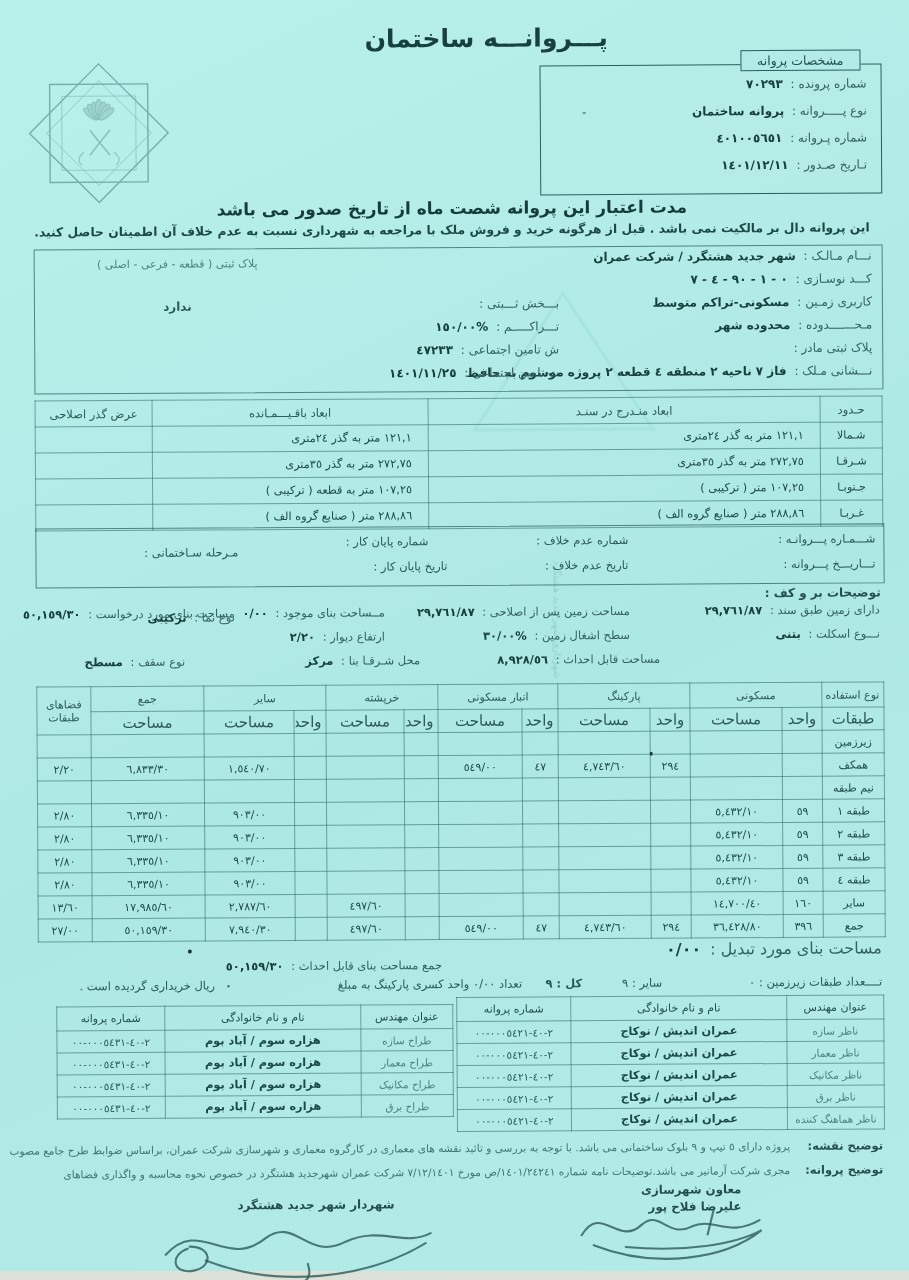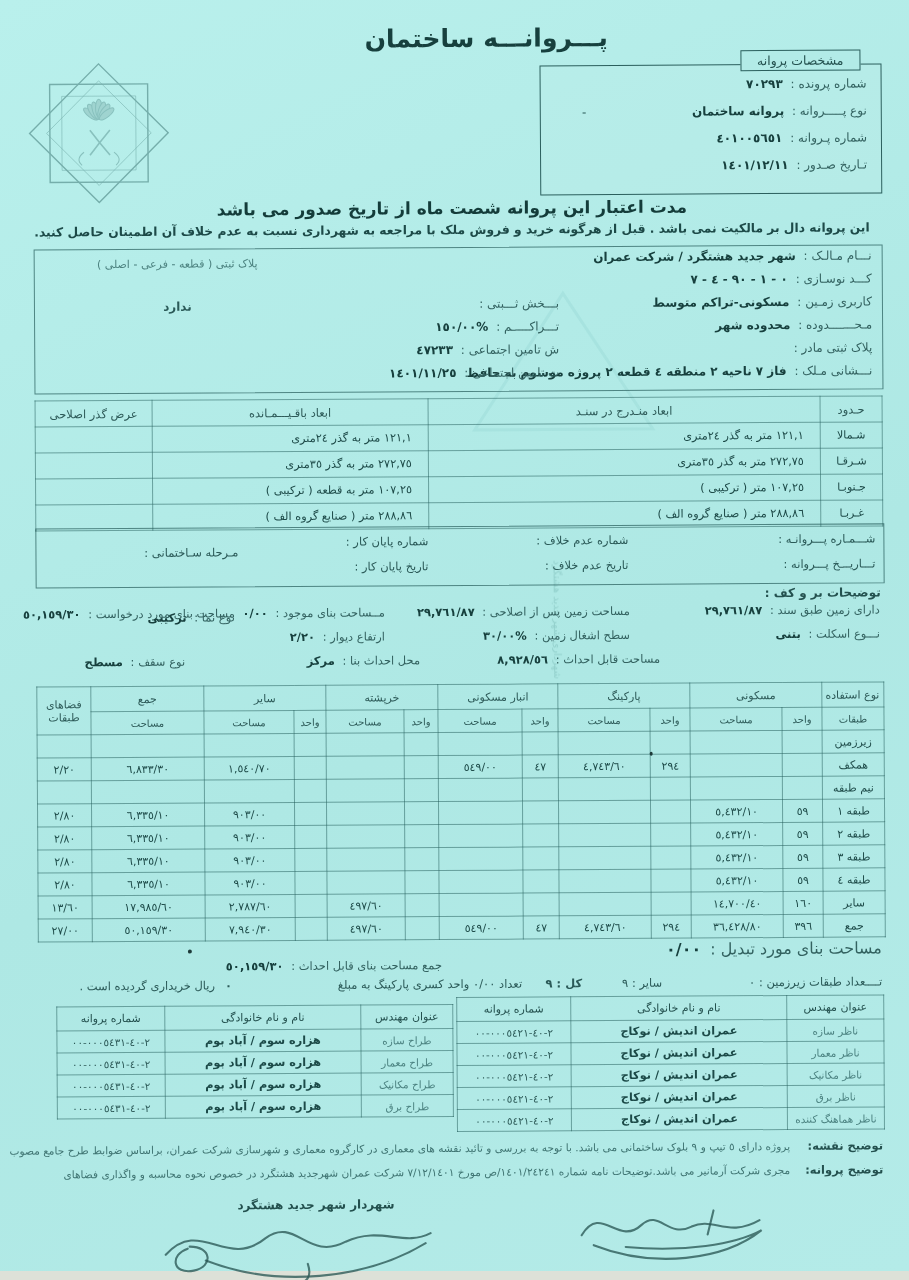--- a/index.html
+++ b/index.html
@@ -22,21 +22,21 @@
   .box{position:absolute;border:1.2px solid rgba(35,90,88,.7);}
   table.sheet{border-collapse:collapse;table-layout:fixed;position:absolute;direction:rtl;}
   .sheet td{border:1px solid rgba(30,88,86,.5);padding:0 4px;font-size:11px;color:#1d4a48;
             text-align:center;overflow:hidden;white-space:nowrap;}
   .bounds td{height:25px;}
   .bounds .hd td{font-size:11.5px;color:#2d5a58;}
   .bounds .dd{text-align:right;padding-right:16px;font-size:11.3px;}
   .side{color:#4d8380;font-size:10.5px;}
   .floors td{height:22px;}
   .floors .h1 td{height:24px;font-size:11px;color:#2d5a58;}
-  .floors .h2 td{font-size:10px;color:#2d5a58;border-radius:8px;}
+  .floors .h2 td{font-size:15px;color:#2d5a58;border-radius:8px;}
   .rl{color:#4d8380;font-size:10.2px;}
   .nm{font-size:11.3px;letter-spacing:.3px;}
   .eng td{height:21px;}
   .eng .hd td{font-size:11px;color:#24514f;}
   .eng .nmcell{font-weight:bold;color:#1c4a48;font-size:11.3px;}
   .eng .ttl{color:#4b8280;font-size:10.4px;}
   .eng .lic{font-size:10.4px;color:#2d5a58;}
   .ltr{direction:ltr;unicode-bidi:embed;}
   .notetxt{font-size:10.6px;color:#3f7472;}
   .notelbl{font-size:11.5px;font-weight:bold;color:#24514f;}
@@ -182,21 +182,21 @@
       </tr>
     </tbody>
       </table>
 
     <div class="box" style="left:36px;top:526px;width:847px;height:58px;">
       <div class="fld" style="top:7px;right:8px;font-size:11.5px;">شـــمـاره پـــروانـه :</div>
       <div class="fld" style="top:32px;right:8px;font-size:11.5px;">تـــاریـــخ پـــروانه :</div>
       <div class="fld" style="top:7px;right:255px;font-size:11.5px;">شماره عدم خلاف :</div>
       <div class="fld" style="top:32px;right:255px;font-size:11.5px;">تاریخ عدم خلاف :</div>
       <div class="fld" style="top:7px;right:455px;font-size:11.5px;">شماره پایان کار :</div>
-      <div class="fld" style="top:32px;right:455px;font-size:11.5px;">تاریخ پایان کار :</div>
+      <div class="fld" style="top:32px;right:436px;font-size:11.5px;">تاریخ پایان کار :</div>
       <div class="fld" style="top:17px;right:645px;font-size:11.5px;">مـرحله سـاختمانی :</div>
     </div>
     <div class="fld" style="top:588px;right:28px;font-weight:bold;color:#24514f;">توضیحات بر و کف :</div>
 
     <div class="fld" style="top:605px;right:29px;font-size:11.5px;">
       <span class="lb">دارای زمین طبق سند :</span> <b>٢٩,٧٦١/٨٧</b></div>
     <div class="fld" style="top:605px;right:279px;font-size:11.5px;">
       <span class="lb">مساحت زمین پس از اصلاحی :</span> <b>٢٩,٧٦١/٨٧</b></div>
     <div class="fld" style="top:605px;right:524px;font-size:11.5px;">
       <span class="lb">مــساحت بنای موجود :</span> <b>٠/٠٠</b></div>
@@ -206,21 +206,21 @@
       <span class="lb">نـــوع اسکلت :</span> <b>بتنی</b></div>
     <div class="fld" style="top:629px;right:279px;font-size:11.5px;">
       <span class="lb">سطح اشغال زمین :</span> <b>%٣٠/٠٠</b></div>
     <div class="fld" style="top:629px;right:524px;font-size:11.5px;">
       <span class="lb">ارتفاع دیوار :</span> <b>٢/٢٠</b></div>
     <div class="fld" style="top:609px;right:674px;font-size:11.5px;">
       <span class="lb">نوع نما :</span> <b>ترکیبی</b></div>
     <div class="fld" style="top:653px;right:249px;font-size:11.5px;">
       <span class="lb">مساحت قابل احداث :</span> <b>٨,٩٢٨/٥٦</b></div>
     <div class="fld" style="top:653px;right:489px;font-size:11.5px;">
-      <span class="lb">محل احداث بنا :</span> <b>مرکز</b></div>
+      <span class="lb">محل شـرقـا بنا :</span> <b>مرکز</b></div>
     <div class="fld" style="top:653px;right:724px;font-size:11.5px;">
       <span class="lb">نوع سقف :</span> <b>مسطح</b></div>
 
     <table class="sheet floors" style="left:36px;top:684px;width:847px;">
       <colgroup>
         <col style="width:62px">
           <col style="width:40px">
           <col style="width:92px">
           <col style="width:40px">
           <col style="width:92px">
@@ -482,20 +482,24 @@
         <td class="lic"><span class="ltr">٢-٤٠-٠٠٠٥٤٣١-٠٠</span></td>
       </tr>
     </tbody>
       </table>
 
     <div class="t notelbl" style="top:1141px;right:29px;">توضیح نقشه:</div>
     <div class="t notetxt" style="top:1142px;right:122px;">پروژه دارای ٥ تیپ و ٩ بلوک ساختمانی می باشد. با توجه به بررسی و تائید نقشه های معماری در کارگروه معماری و شهرسازی شرکت عمران، براساس ضوابط طرح جامع مصوب</div>
     <div class="t notelbl" style="top:1165px;right:29px;">توضیح پروانه:</div>
     <div class="t notetxt" style="top:1166px;right:122px;">مجری شرکت آرمانیر می باشد.توضیحات نامه شماره ١٤٠١/٢٤٢٤١/ص مورخ ٧/١٢/١٤٠١ شرکت عمران شهرجدید هشتگرد در خصوص نحوه محاسبه و واگذاری فضاهای</div>
 
+    <div class="t" style="left:588px;top:1183px;width:150px;text-align:right;font-size:11.8px;font-weight:bold;color:#23504e;line-height:17px;">
+      <div>معاون شهرسازی</div>
+      <div>علیرضا فلاح پور</div>
+    </div>
     <svg class="t" style="left:560px;top:1188px;" width="210" height="85">
       <path class="sig" d="M18 48 C38 16 54 60 78 38 C96 22 104 52 128 40 C150 30 164 52 196 34"></path>
       <path class="sig" d="M30 58 C90 82 160 74 198 44 C172 58 120 66 62 60"></path>
       <path class="sig" d="M150 24 l-6 24"></path>
     </svg>
     <div class="t" style="left:205px;top:1197px;width:215px;text-align:center;font-size:12px;font-weight:bold;color:#23504e;">شهردار شهر جدید هشتگرد</div>
     <svg class="t" style="left:142px;top:1203px;" width="300" height="80">
       <path class="sig" d="M20 50 C55 12 80 66 120 34 C150 12 162 58 200 38 C235 22 258 44 285 30"></path>
       <path class="sig" d="M60 56 C130 84 220 76 280 40"></path>
       <path class="sig" d="M42 44 c-18 6 -16 26 6 22 c20 -4 18 -24 -4 -24"></path>

